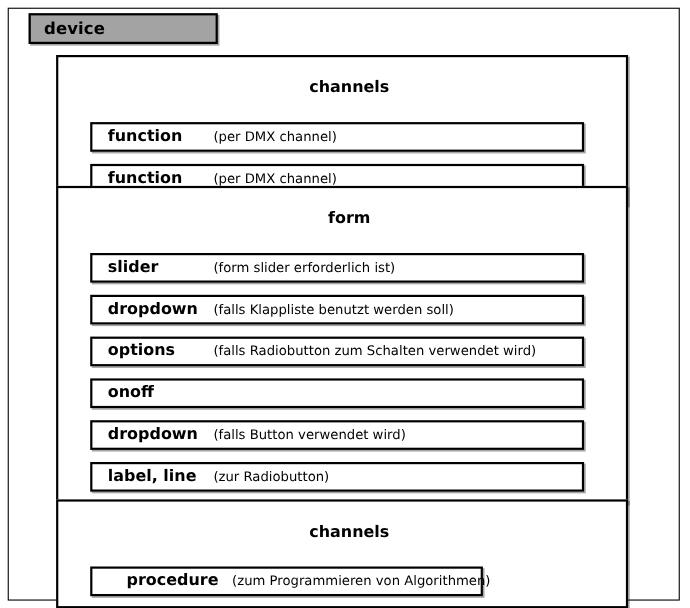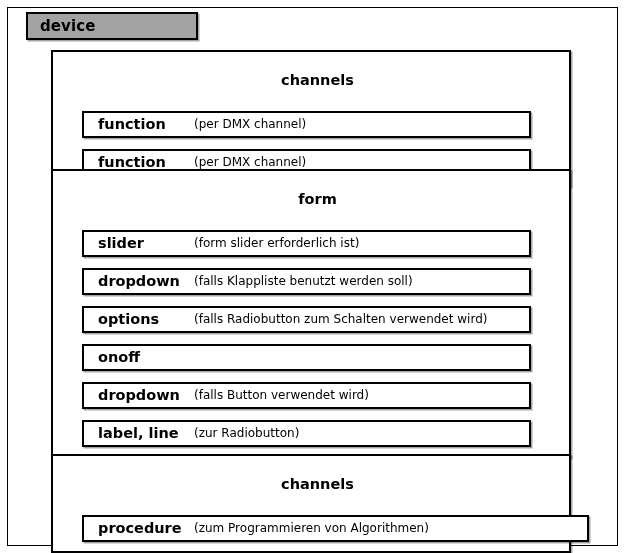--- a/index.html
+++ b/index.html
@@ -112,21 +112,21 @@
     min-width: 88px;
     box-sizing: content-box;
   }
 
   
   #section-channels-top { top: 50px; }
   #section-form        { top: 169px; }
   #section-channels-bottom { top: 454px; }
 
   
-  #section-channels-bottom .row { width: 507px; }
+  #section-channels-bottom .row { width: 357px; padding-left: 17px; }
 </style>
 </head>
 <body>
 
 <div id="canvas">
 
   <div class="device-outline"></div>
 
   <div class="device-title-box">
     <span class="title-text">device</span>

